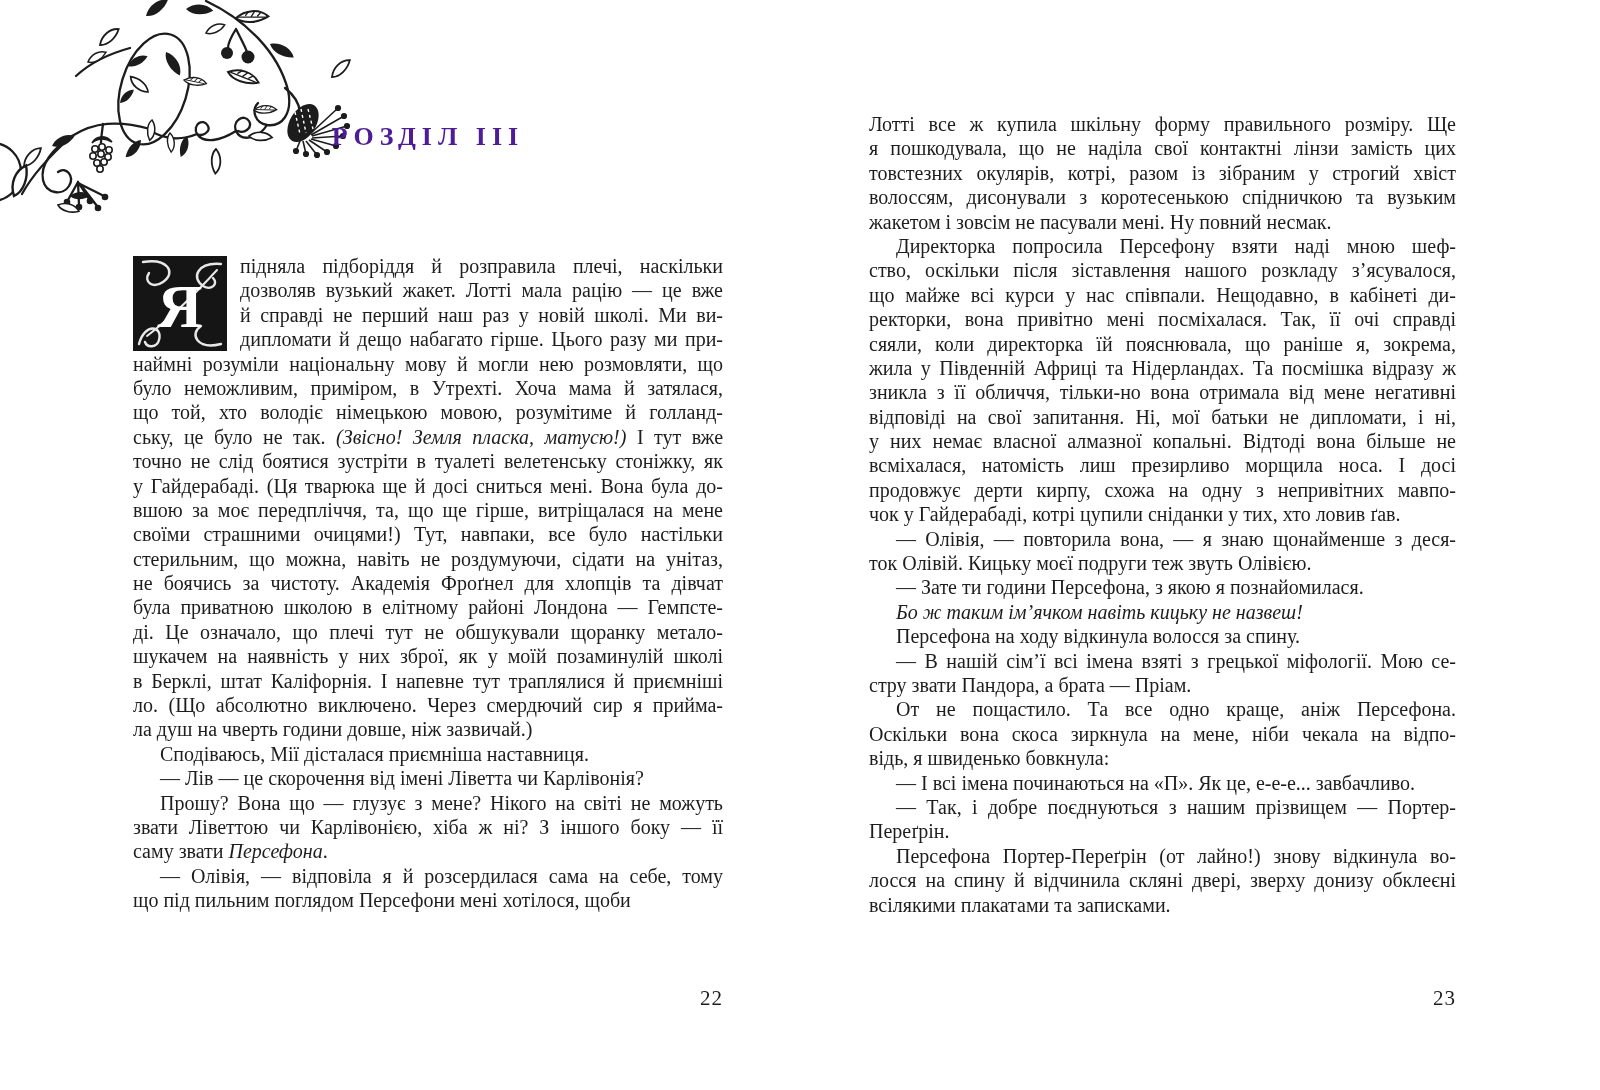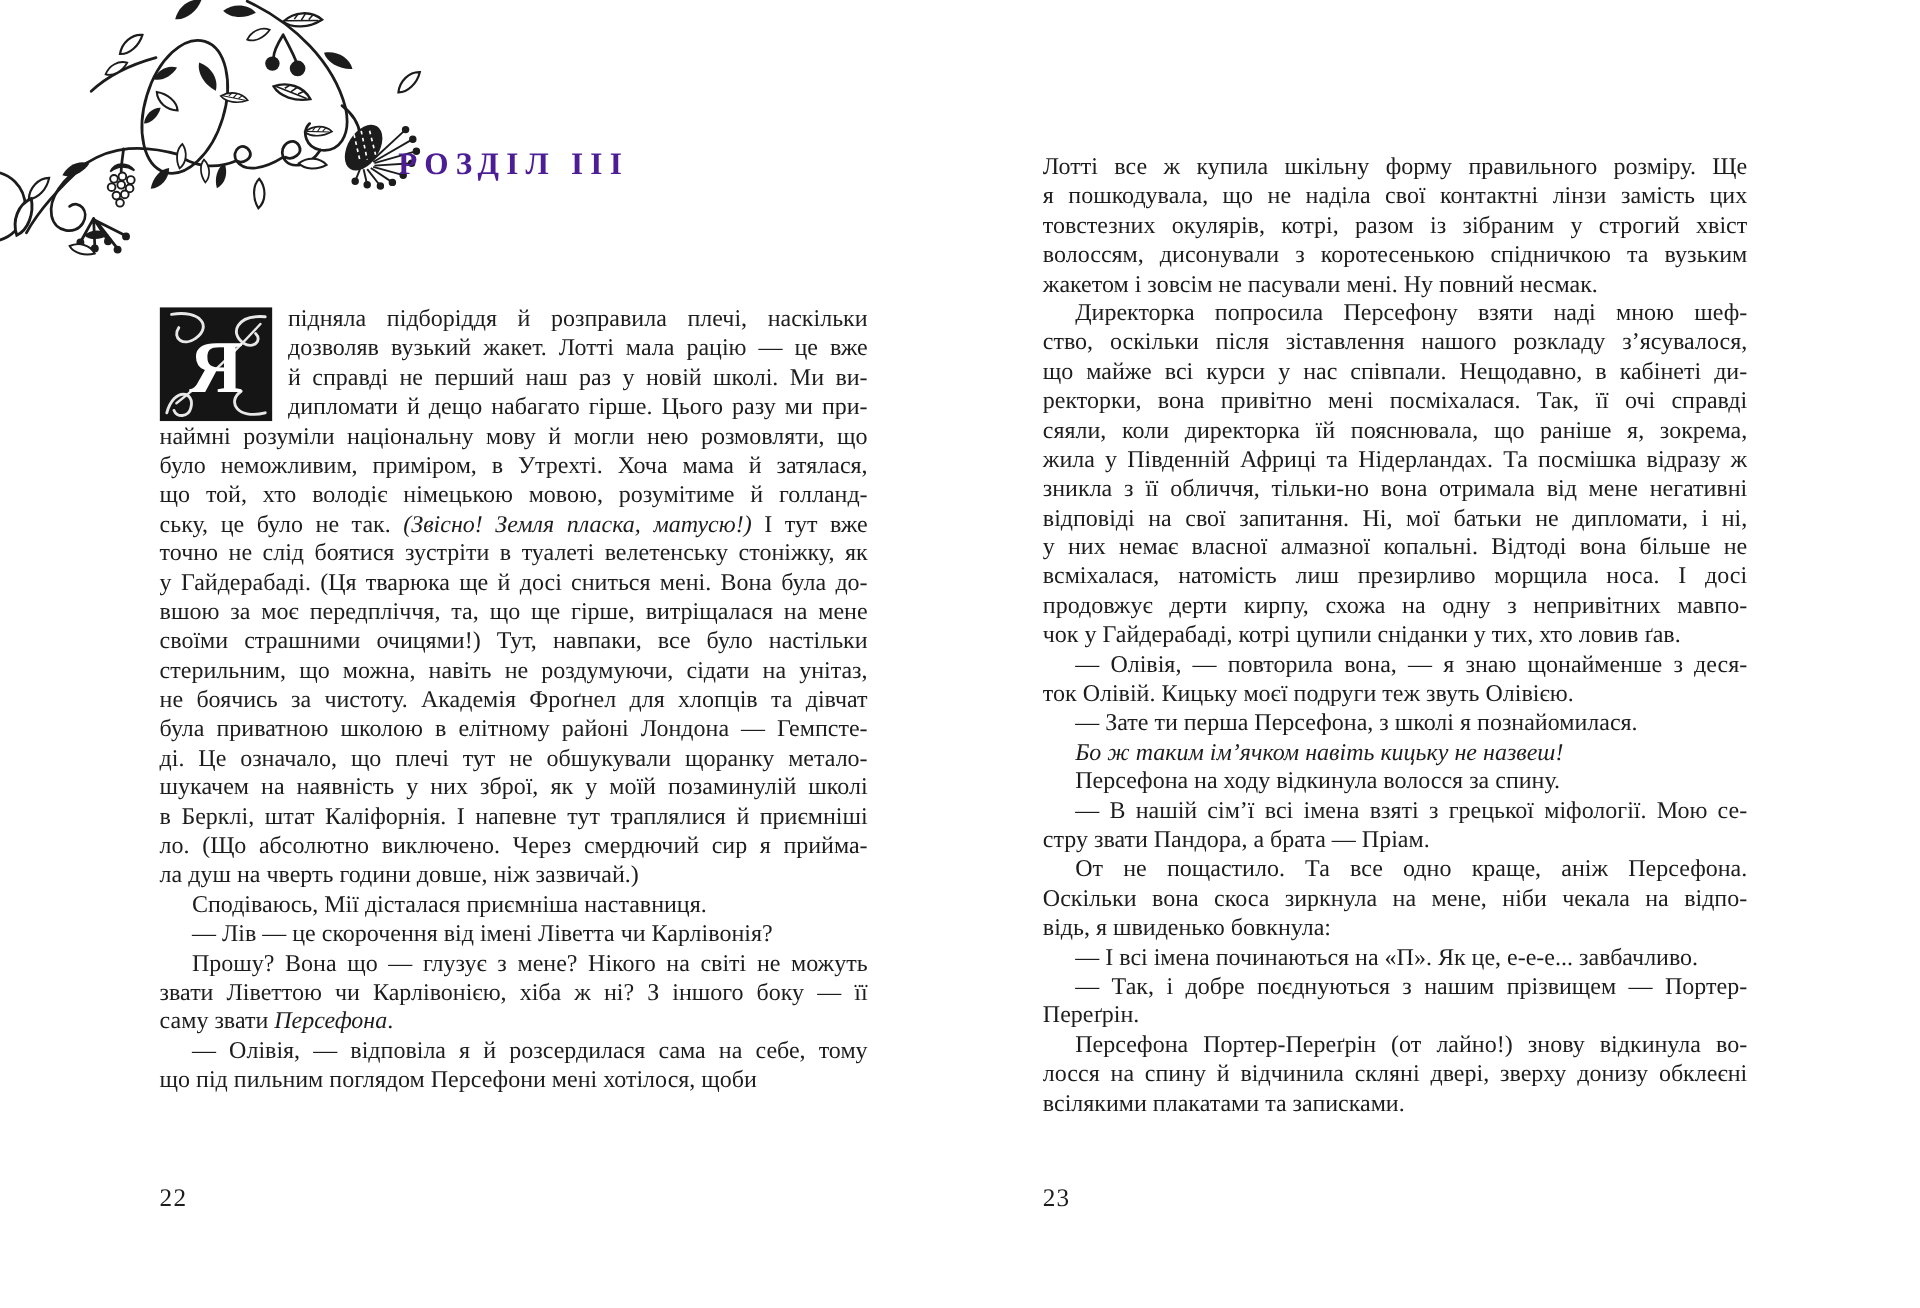--- a/index.html
+++ b/index.html
@@ -17,38 +17,38 @@
   .chapter-heading {
     position:absolute; left:133px; top:122px; width:590px;
     text-align:center;
     font-size:26px; font-weight:bold; letter-spacing:6px;
     color:#4c1d95;
   }
   .text-col {
     position:absolute; width:590px; font-size:20px;
   }
   .col-left  { left:133px; top:254px; }
-  .col-right { left:869px; top:127px; width:587px; }
+  .col-right { left:869px; top:112px; width:587px; }
   .para { margin:0; }
   .line {
     line-height:24.4px; height:24.4px;
     text-align:justify;
     text-align-last:justify;
     white-space:nowrap;
   }
   .line.end { text-align-last:left; }
   .para.indent .line:first-child { text-indent:27px; }
   .line i { }
   .dropcap {
     float:left; width:94px; height:94px;
     margin:2px 13px 1px 0;
   }
   .page-number {
     position:absolute; top:986px;
-    font-size:21px; letter-spacing:1px; text-align:left;
+    font-size:21px; letter-spacing:1px; text-align:right;
     color:#1d1d1d;
   }
   .pn-left  { left:133px; width:590px; }
   .pn-right { left:869px; width:587px; }
 </style>
 </head>
 <body>
 
 <div class="ornament">
   <svg viewBox="0 0 352 246" width="352" height="246" xmlns="http://www.w3.org/2000/svg">
@@ -235,21 +235,21 @@
         <div class="line"><span>у них немає власної алмазної копальні. Відтоді вона більше не</span></div>
         <div class="line"><span>всміхалася, натомість лиш презирливо морщила носа. І досі</span></div>
         <div class="line"><span>продовжує дерти кирпу, схожа на одну з непривітних мавпо-</span></div>
         <div class="line end"><span>чок у Гайдерабаді, котрі цупили сніданки у тих, хто ловив ґав.</span></div>
       </div>
       <div class="para indent">
         <div class="line"><span>— Олівія, — повторила вона, — я знаю щонайменше з деся-</span></div>
         <div class="line end"><span>ток Олівій. Кицьку моєї подруги теж звуть Олівією.</span></div>
       </div>
       <div class="para indent">
-        <div class="line end"><span>— Зате ти перша Персефона, з школі я познайомилася.</span></div>
+        <div class="line end"><span>— Зате ти години Персефона, з якою я познайомилася.</span></div>
       </div>
       <div class="para indent">
         <div class="line end"><i>Бо ж таким ім’ячком навіть кицьку не назвеш!</i></div>
       </div>
       <div class="para indent">
         <div class="line end"><span>Персефона на ходу відкинула волосся за спину.</span></div>
       </div>
       <div class="para indent">
         <div class="line"><span>— В нашій сім’ї всі імена взяті з грецької міфології. Мою се-</span></div>
         <div class="line end"><span>стру звати Пандора, а брата — Пріам.</span></div>

